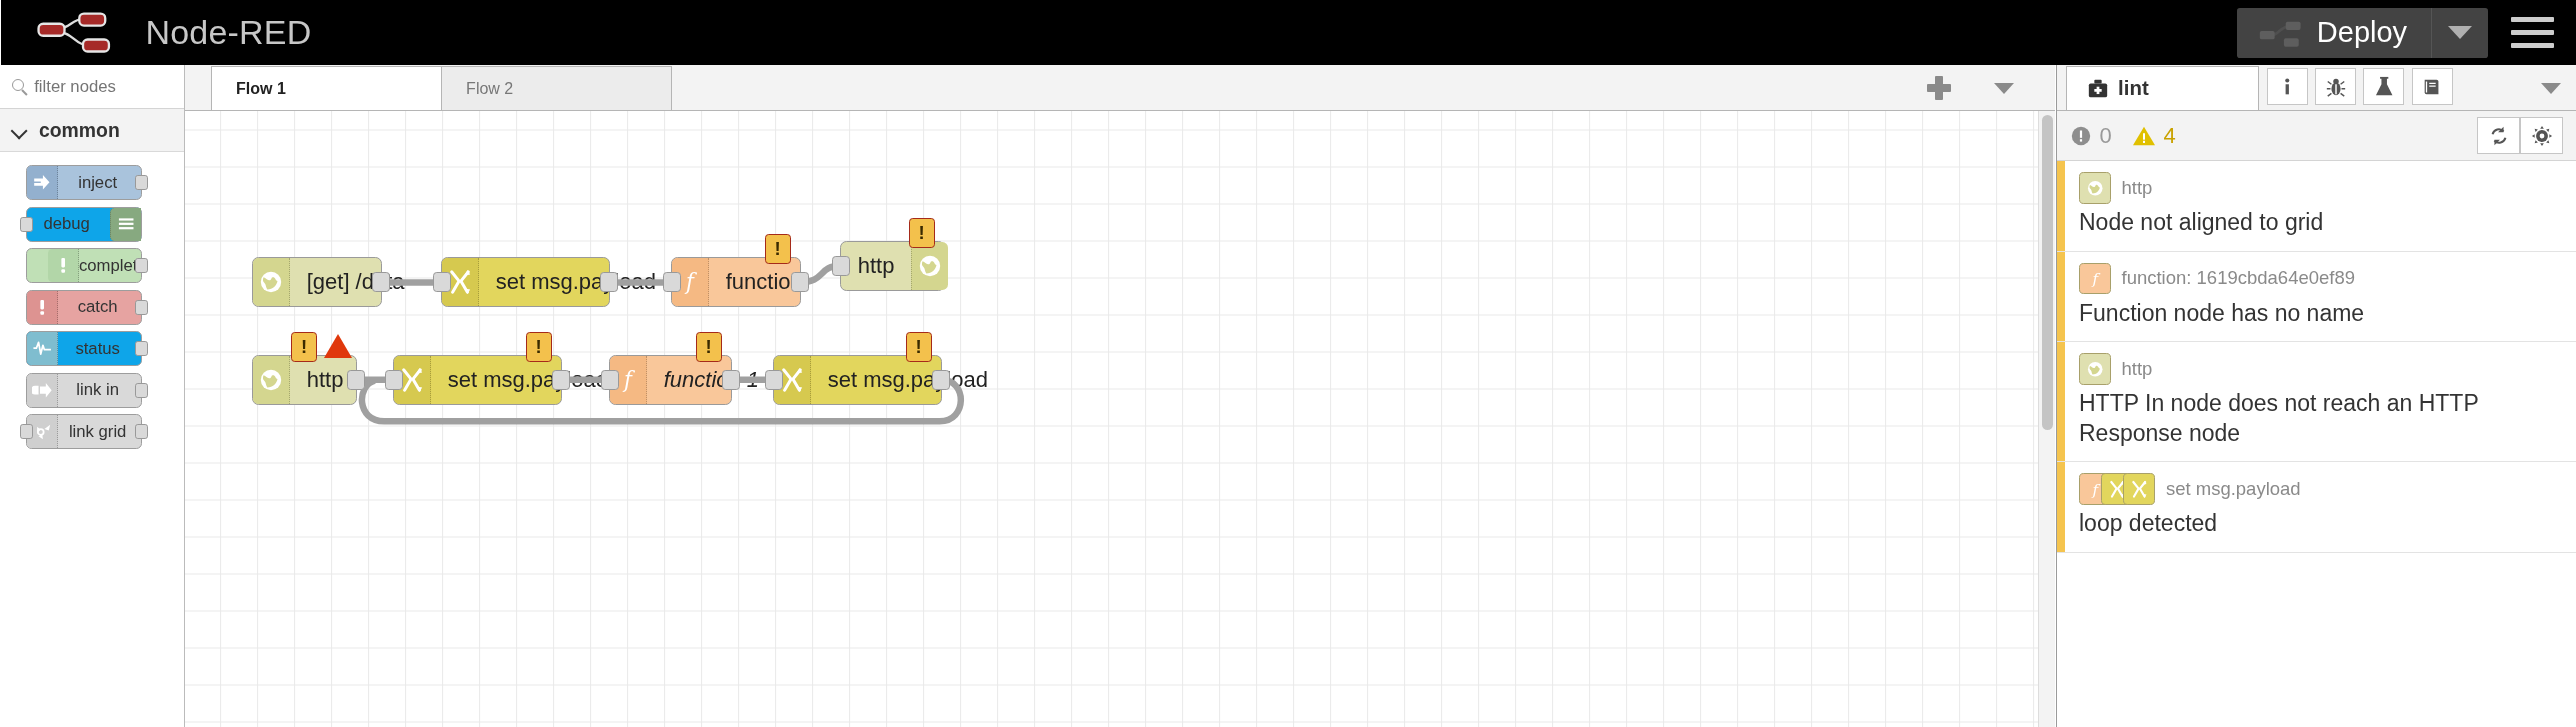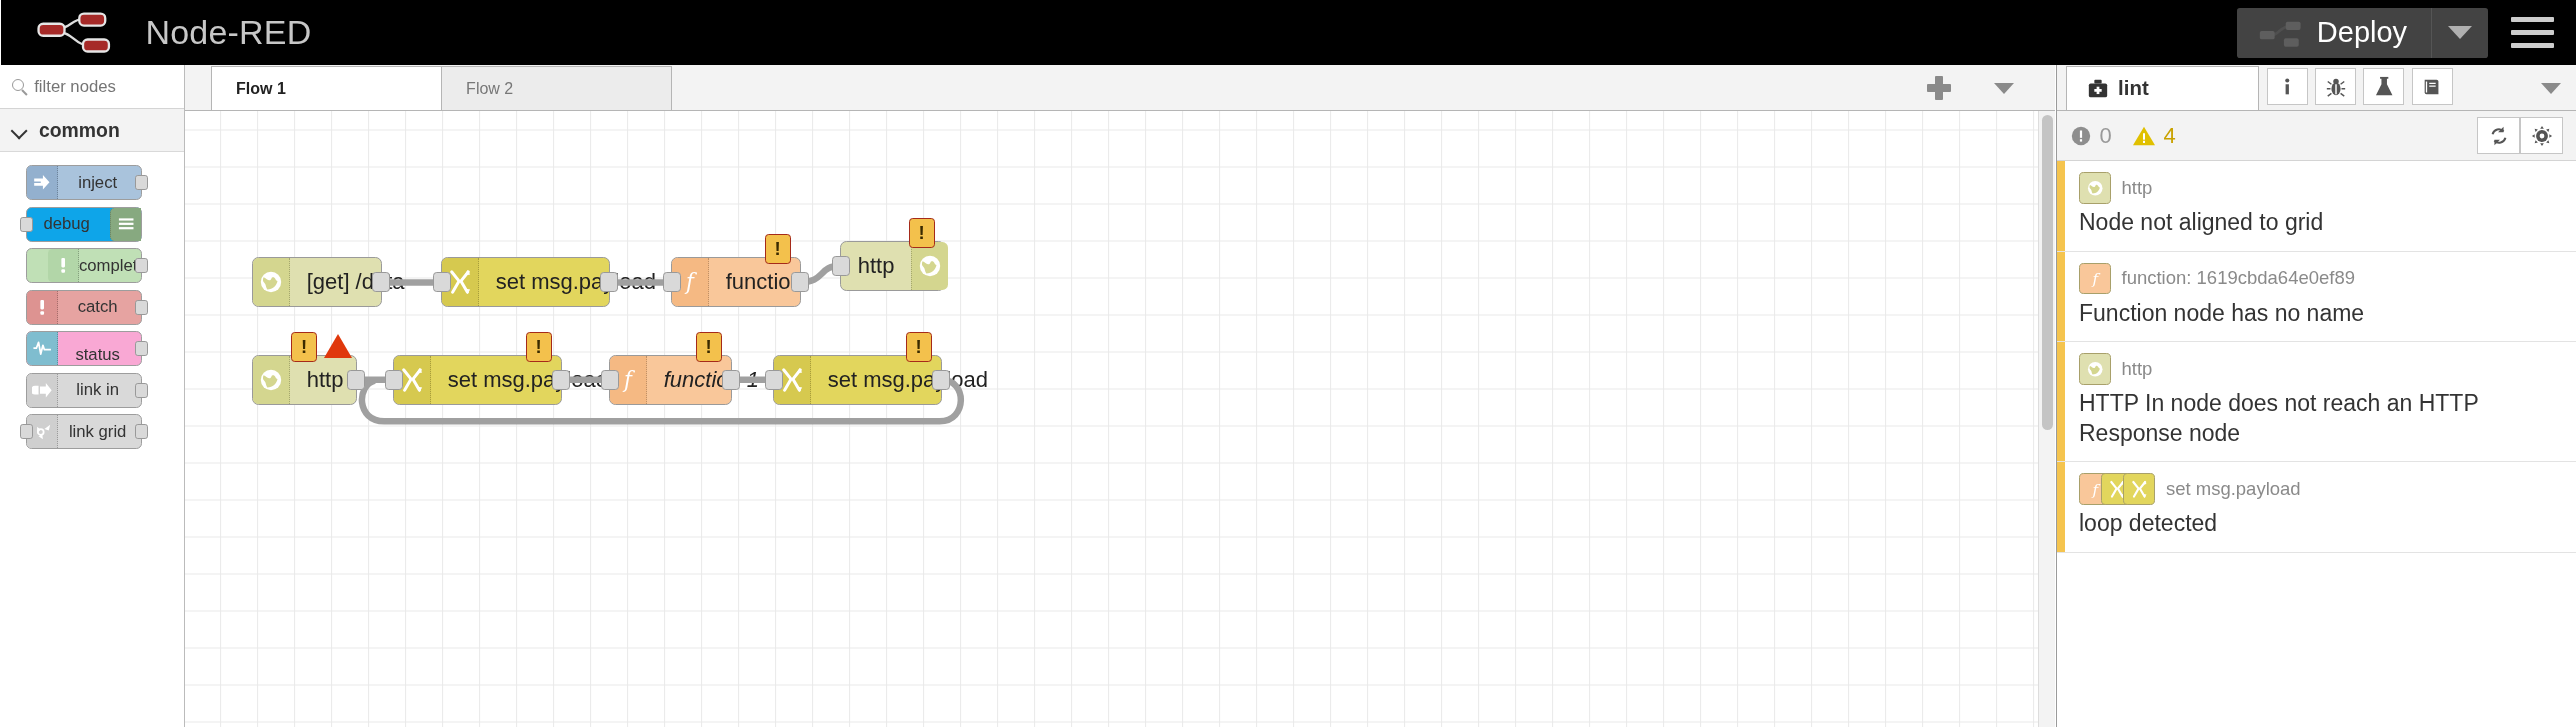--- a/index.html
+++ b/index.html
@@ -218,21 +218,21 @@
       <div class="pal-node" style="background: rgb(230, 163, 161);">
         <span class="pal-ico" style="background:#dd9391">
           <svg width="20.4" height="20.4" viewBox="0 0 28 28">
             <rect x="11.5" y="4" width="5" height="13" rx="1.6" fill="#fff"></rect>
             <rect x="11.5" y="19.5" width="5" height="5" rx="1.4" fill="#fff"></rect>
           </svg>
         </span>
         <span class="pal-lbl">catch</span>
         <span class="port out"></span>
       </div>
-      <div class="pal-node" style="background: #f9a8d4; align-items: flex-end;">
+      <div class="pal-node" style="background: #0ea5e9;">
         <span class="pal-ico" style="background:#7fbdcf">
           <svg width="20.4" height="20.4" viewBox="0 0 28 28">
             <path d="M2 14 h4 l3 -8 3 16 3 -12 2 6 h9" stroke="#fff" stroke-width="2.4" fill="none" stroke-linejoin="round"></path>
           </svg>
         </span>
         <span class="pal-lbl">status</span>
         <span class="port out"></span>
       </div>
       <div class="pal-node" style="background: rgb(217, 217, 217);">
         <span class="pal-ico" style="background:#cfcfcf">

